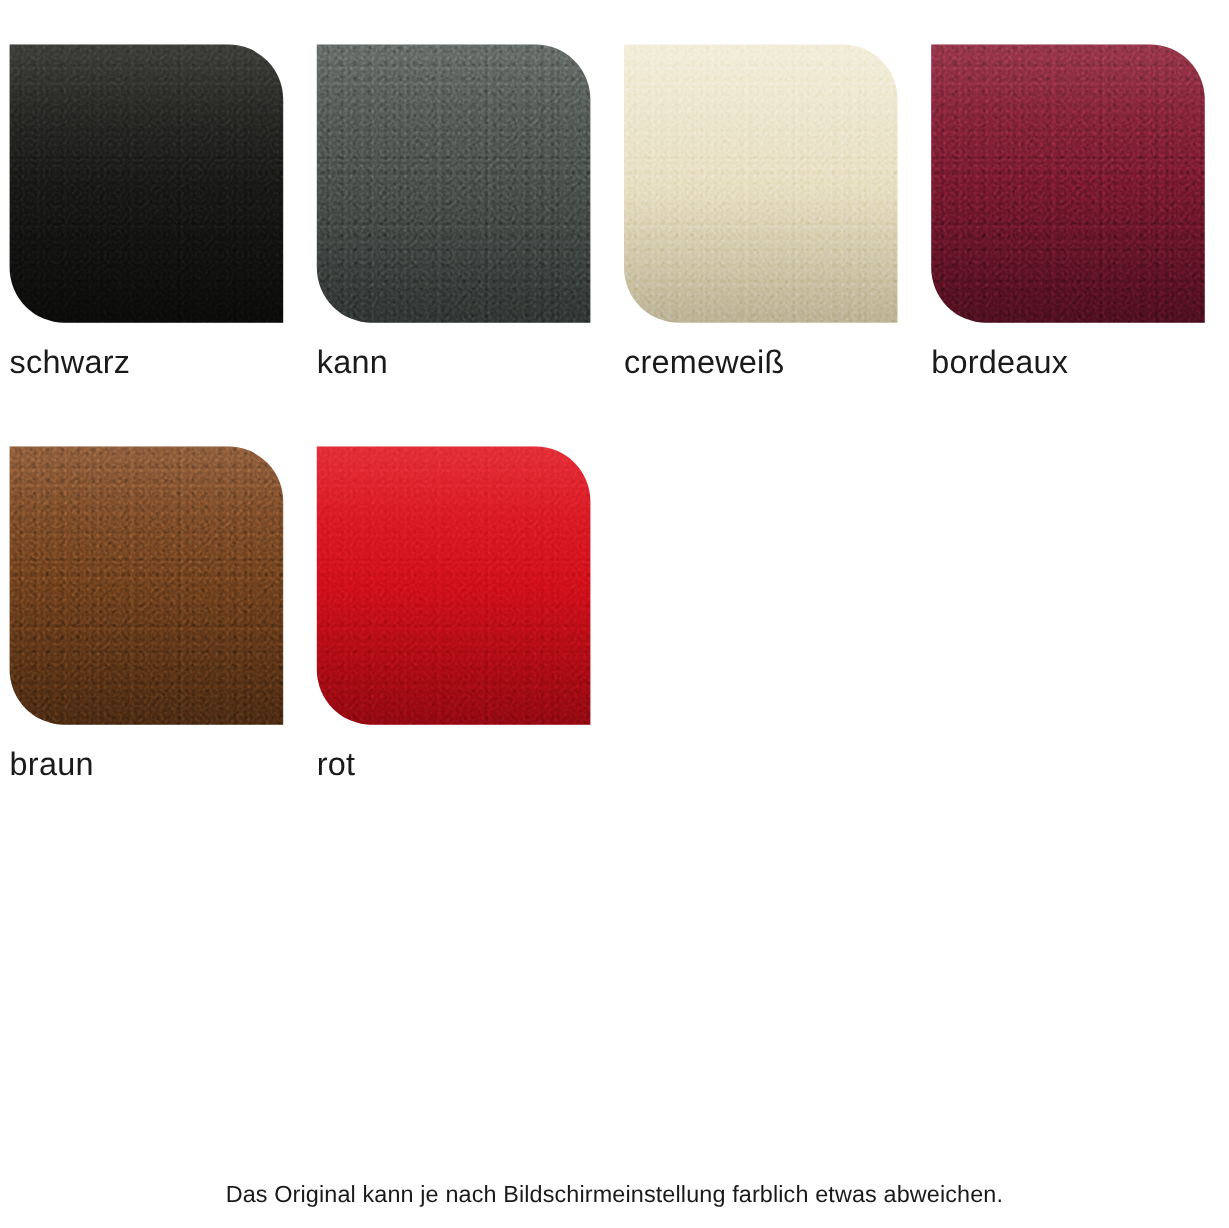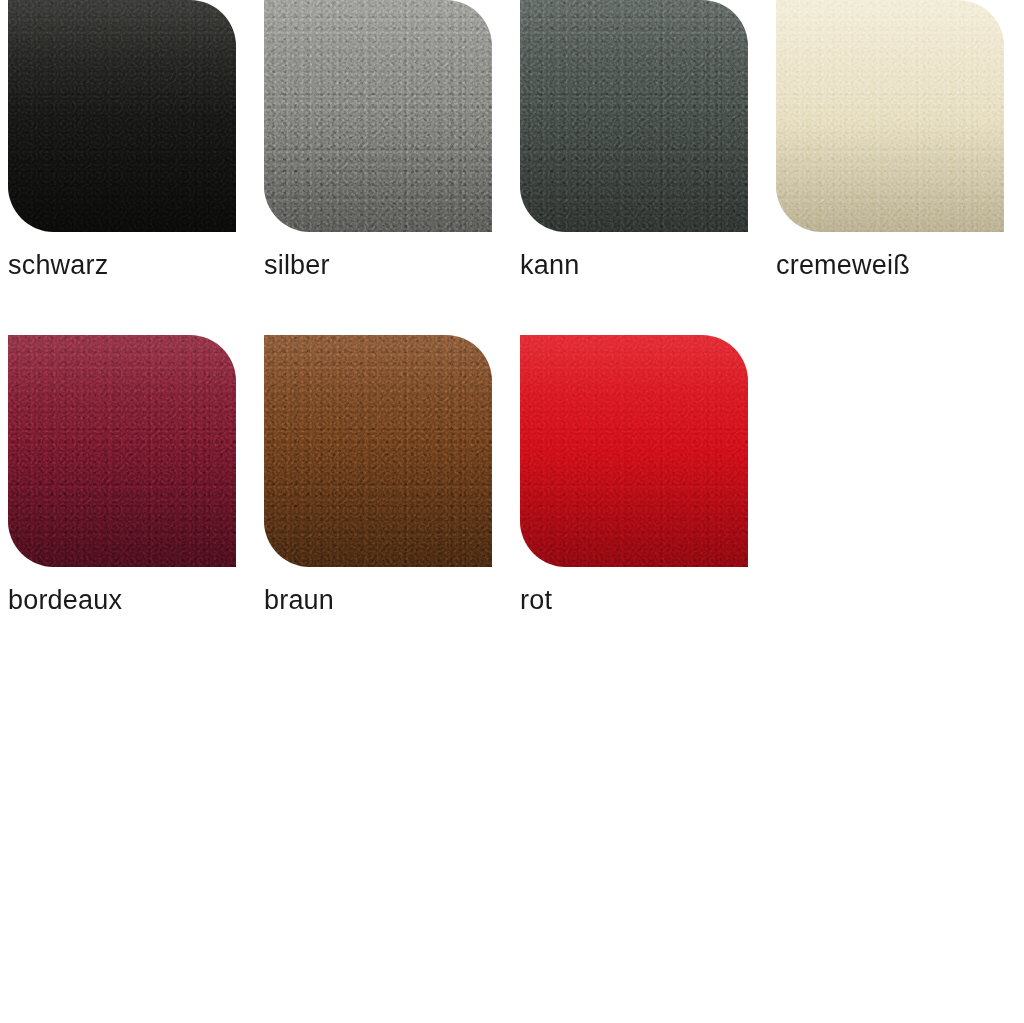--- a/index.html
+++ b/index.html
@@ -19,20 +19,21 @@
     left:0;top:0;
     width:1024px;
     display:grid;
     grid-template-columns:repeat(4,256px);
     grid-template-rows:repeat(3,335px);
   }
   .cell{
     position:relative;
     width:256px;height:335px;
     box-sizing:border-box;
+    margin-top:37px;
   }
   .swatch{
     position:absolute;
     left:8px;top:0;
     width:228px;height:232px;
     border-top-right-radius:46px;
     border-bottom-left-radius:46px;
     border-top-left-radius:0;
     border-bottom-right-radius:0;
     overflow:hidden;
@@ -107,28 +108,20 @@
   <div class="grid">
       <div class="cell">
         <div class="swatch" style="background: linear-gradient(rgb(42, 42, 39) 0%, rgb(26, 26, 24) 48%, rgb(13, 13, 12) 100%);">
           <div class="tex"></div>
           <div class="tex2"></div>
           <div class="shade"></div>
         </div>
         <div class="label">schwarz</div>
       </div>
       <div class="cell">
-        <div class="swatch" style="background: linear-gradient(rgb(155, 155, 151) 0%, rgb(139, 139, 135) 48%, rgb(111, 111, 108) 100%);">
-          <div class="tex"></div>
-          <div class="tex2"></div>
-          <div class="shade"></div>
-        </div>
-        <div class="label">silber</div>
-      </div>
-      <div class="cell">
         <div class="swatch" style="background: linear-gradient(rgb(89, 97, 92) 0%, rgb(76, 84, 80) 48%, rgb(58, 64, 61) 100%);">
           <div class="tex"></div>
           <div class="tex2"></div>
           <div class="shade"></div>
         </div>
         <div class="label">kann</div>
       </div>
       <div class="cell">
         <div class="swatch" style="background: linear-gradient(rgb(242, 236, 215) 0%, rgb(233, 225, 198) 48%, rgb(217, 207, 174) 100%);">
           <div class="tex"></div>
@@ -156,14 +149,15 @@
       <div class="cell">
         <div class="swatch" style="background: linear-gradient(rgb(226, 24, 34) 0%, rgb(211, 16, 27) 48%, rgb(171, 11, 20) 100%);">
           <div class="tex"></div>
           <div class="tex2"></div>
           <div class="shade"></div>
         </div>
         <div class="label">rot</div>
       </div>
     </div>
 
+  <div class="footnote">Das Original kann je nach Bildschirmeinstellung farblich etwas abweichen.</div>
 
 </div>
 
 </body></html>

